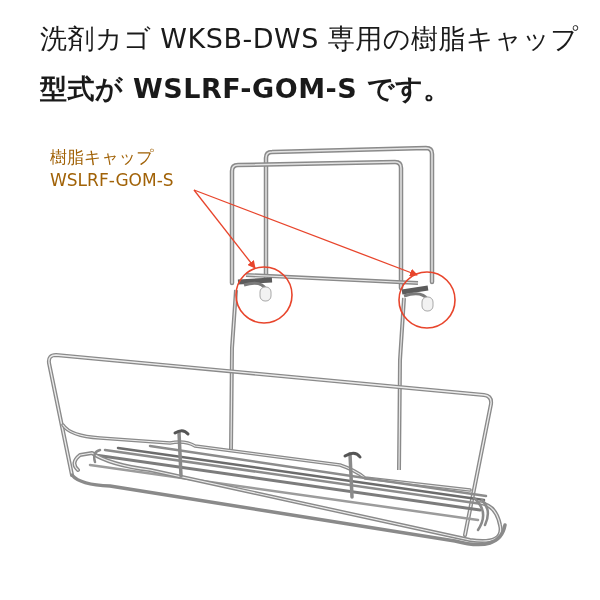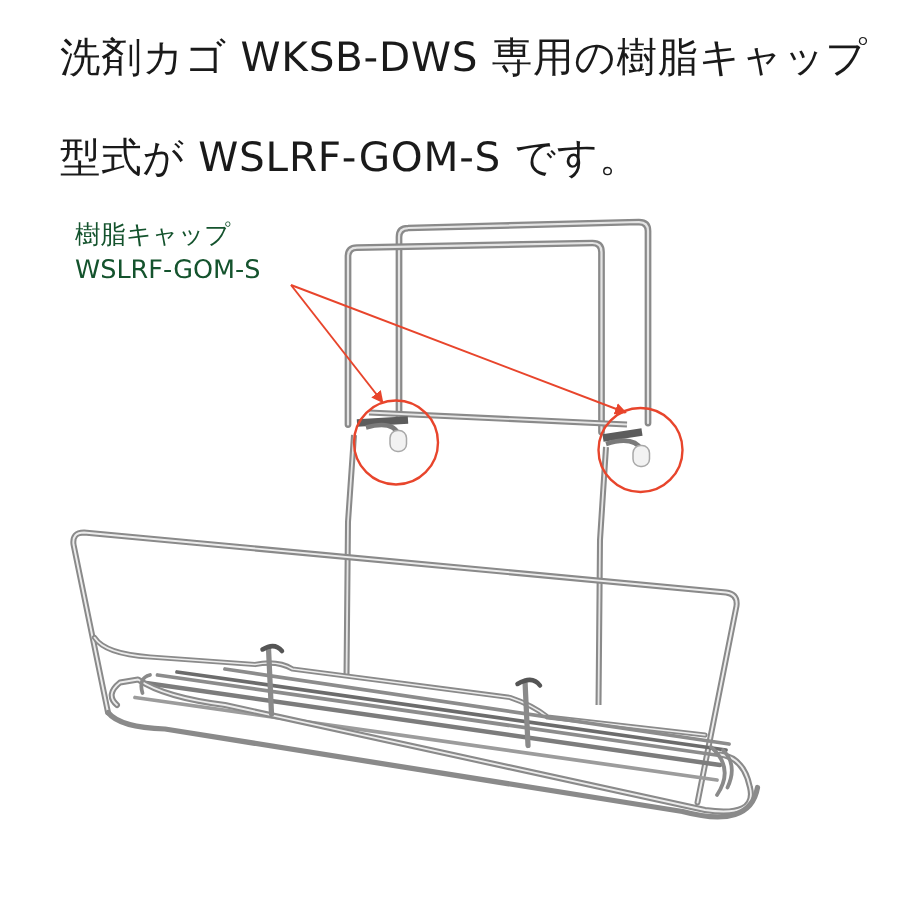--- a/index.html
+++ b/index.html
@@ -1,20 +1,20 @@
 <!DOCTYPE html>
 <html><head>
 <meta charset="utf-8">
 <style>
   html, body { margin: 0; padding: 0; background: #ffffff; }
   body { width: 600px; height: 600px; position: relative; overflow: hidden; font-family: "DejaVu Sans", "Liberation Sans", sans-serif; }
   .headline { position: absolute; left: 40px; color: #1a1a1a; font-size: 27px; letter-spacing: 0.5px; white-space: nowrap; line-height: 1; }
   .headline.l1 { top: 25px; }
-  .headline.l2 { top: 92px; }
-  .label { position: absolute; left: 50px; color: #14532d; font-size: 17px; white-space: nowrap; line-height: 1; }
+  .headline.l2 { top: 75px; font-weight: bold; }
+  .label { position: absolute; left: 50px; color: #a16207; font-size: 17px; white-space: nowrap; line-height: 1; }
   .label.jp { top: 149px; }
   .label.code { top: 172px; }
   svg.art { position: absolute; left: 0; top: 0; }
 </style>
 </head>
 <body>
 
 <div class="headline l1">洗剤カゴ WKSB-DWS 専用の樹脂キャップ</div>
 <div class="headline l2">型式が WSLRF-GOM-S です。</div>
 

